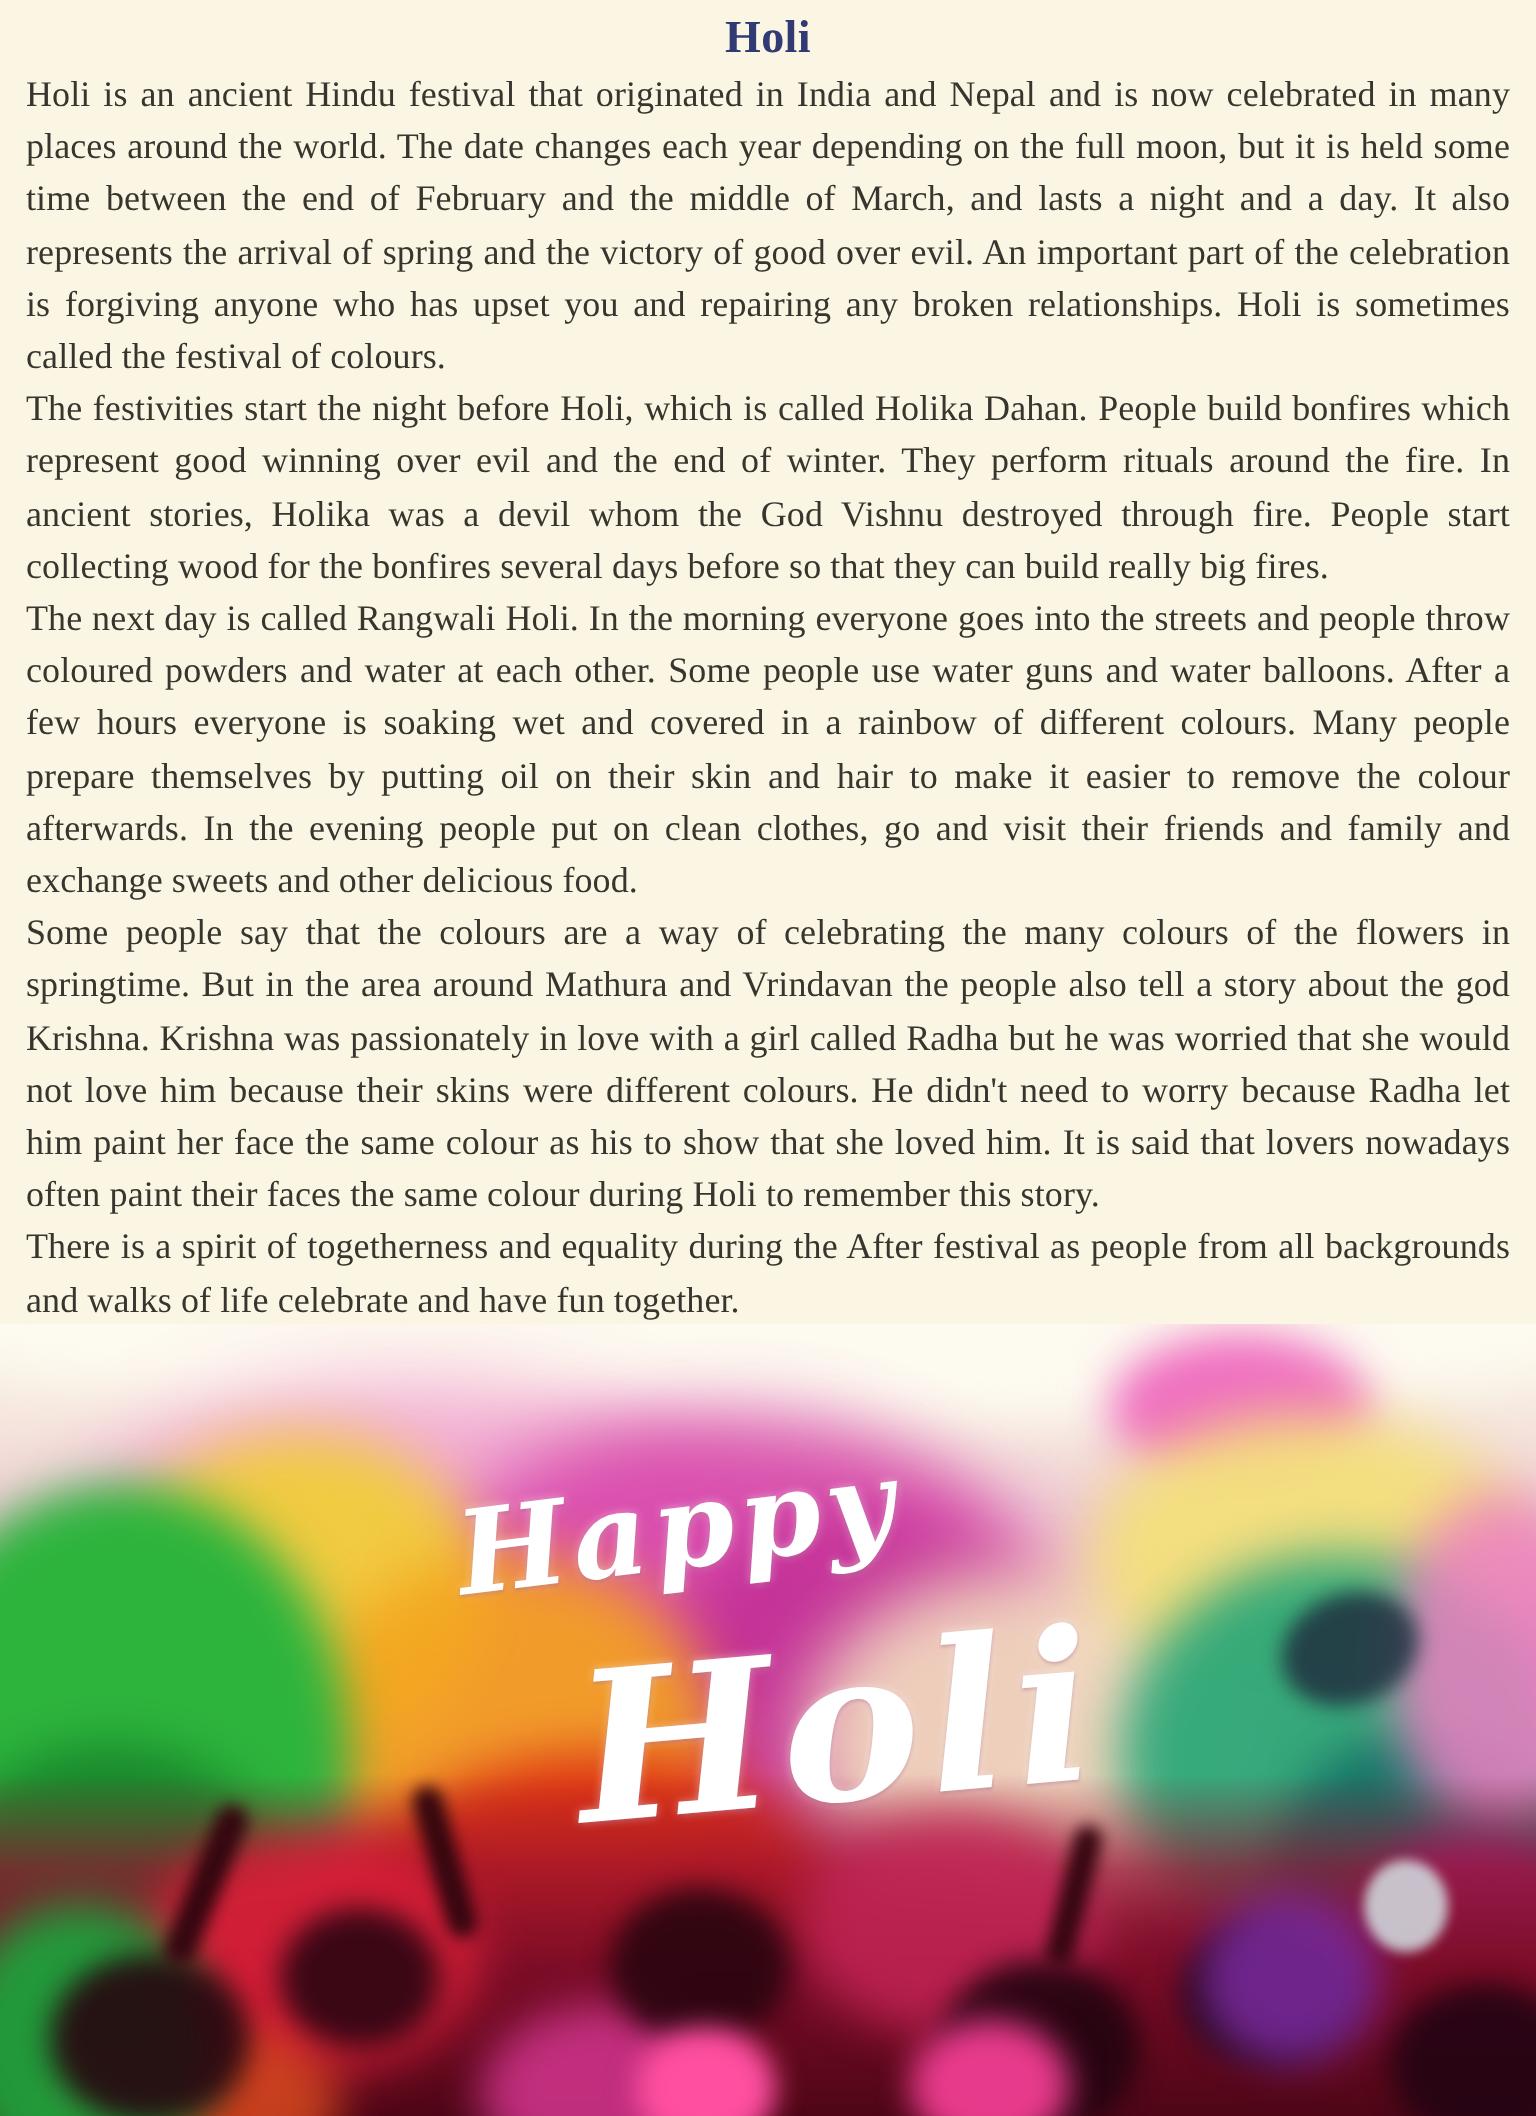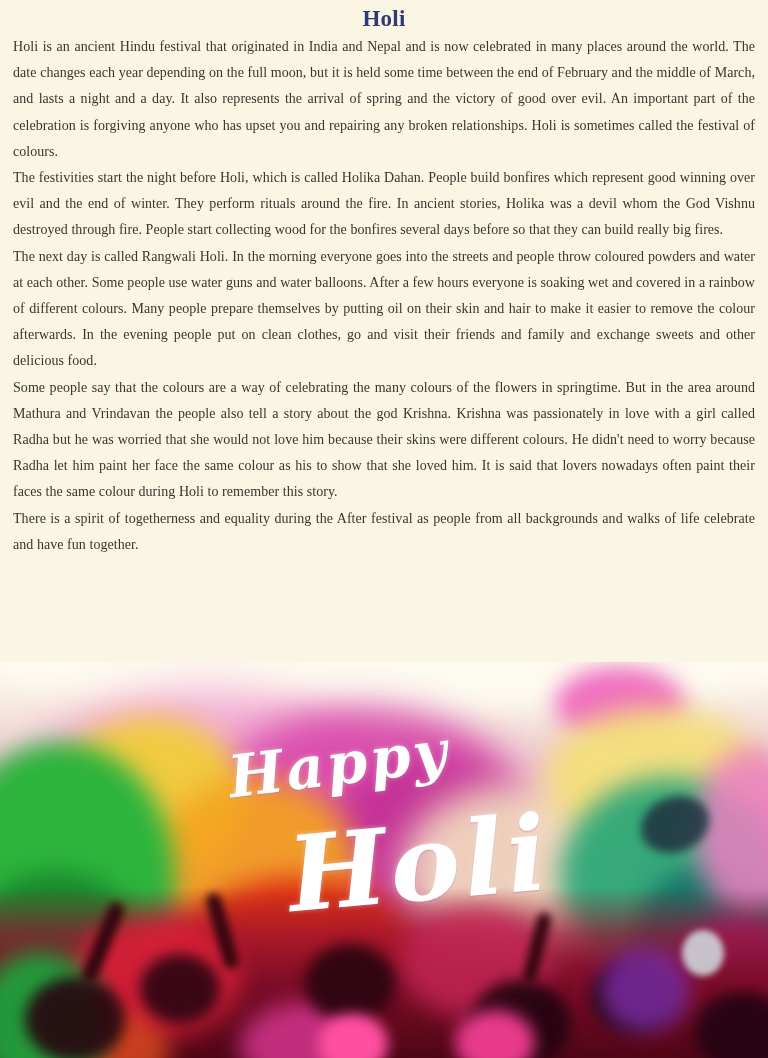--- a/index.html
+++ b/index.html
@@ -19,21 +19,21 @@
     padding: 3px 13px 0 13px;
   }
   h1.title {
     text-align: center;
     font-size: 23px; line-height: 31px;
     font-weight: bold;
     color: #323a74;
     letter-spacing: 0.2px;
   }
   p.body-par {
-    font-size: 14px; line-height: 26.2px;
+    font-size: 18px; line-height: 26.2px;
     color: #38352f;
     text-align: justify;
     letter-spacing: 0.05px;
   }
 
   
   .holi-image {
     position: absolute; left: 0; top: 662px;
     width: 768px; height: 396px;
     overflow: hidden;

